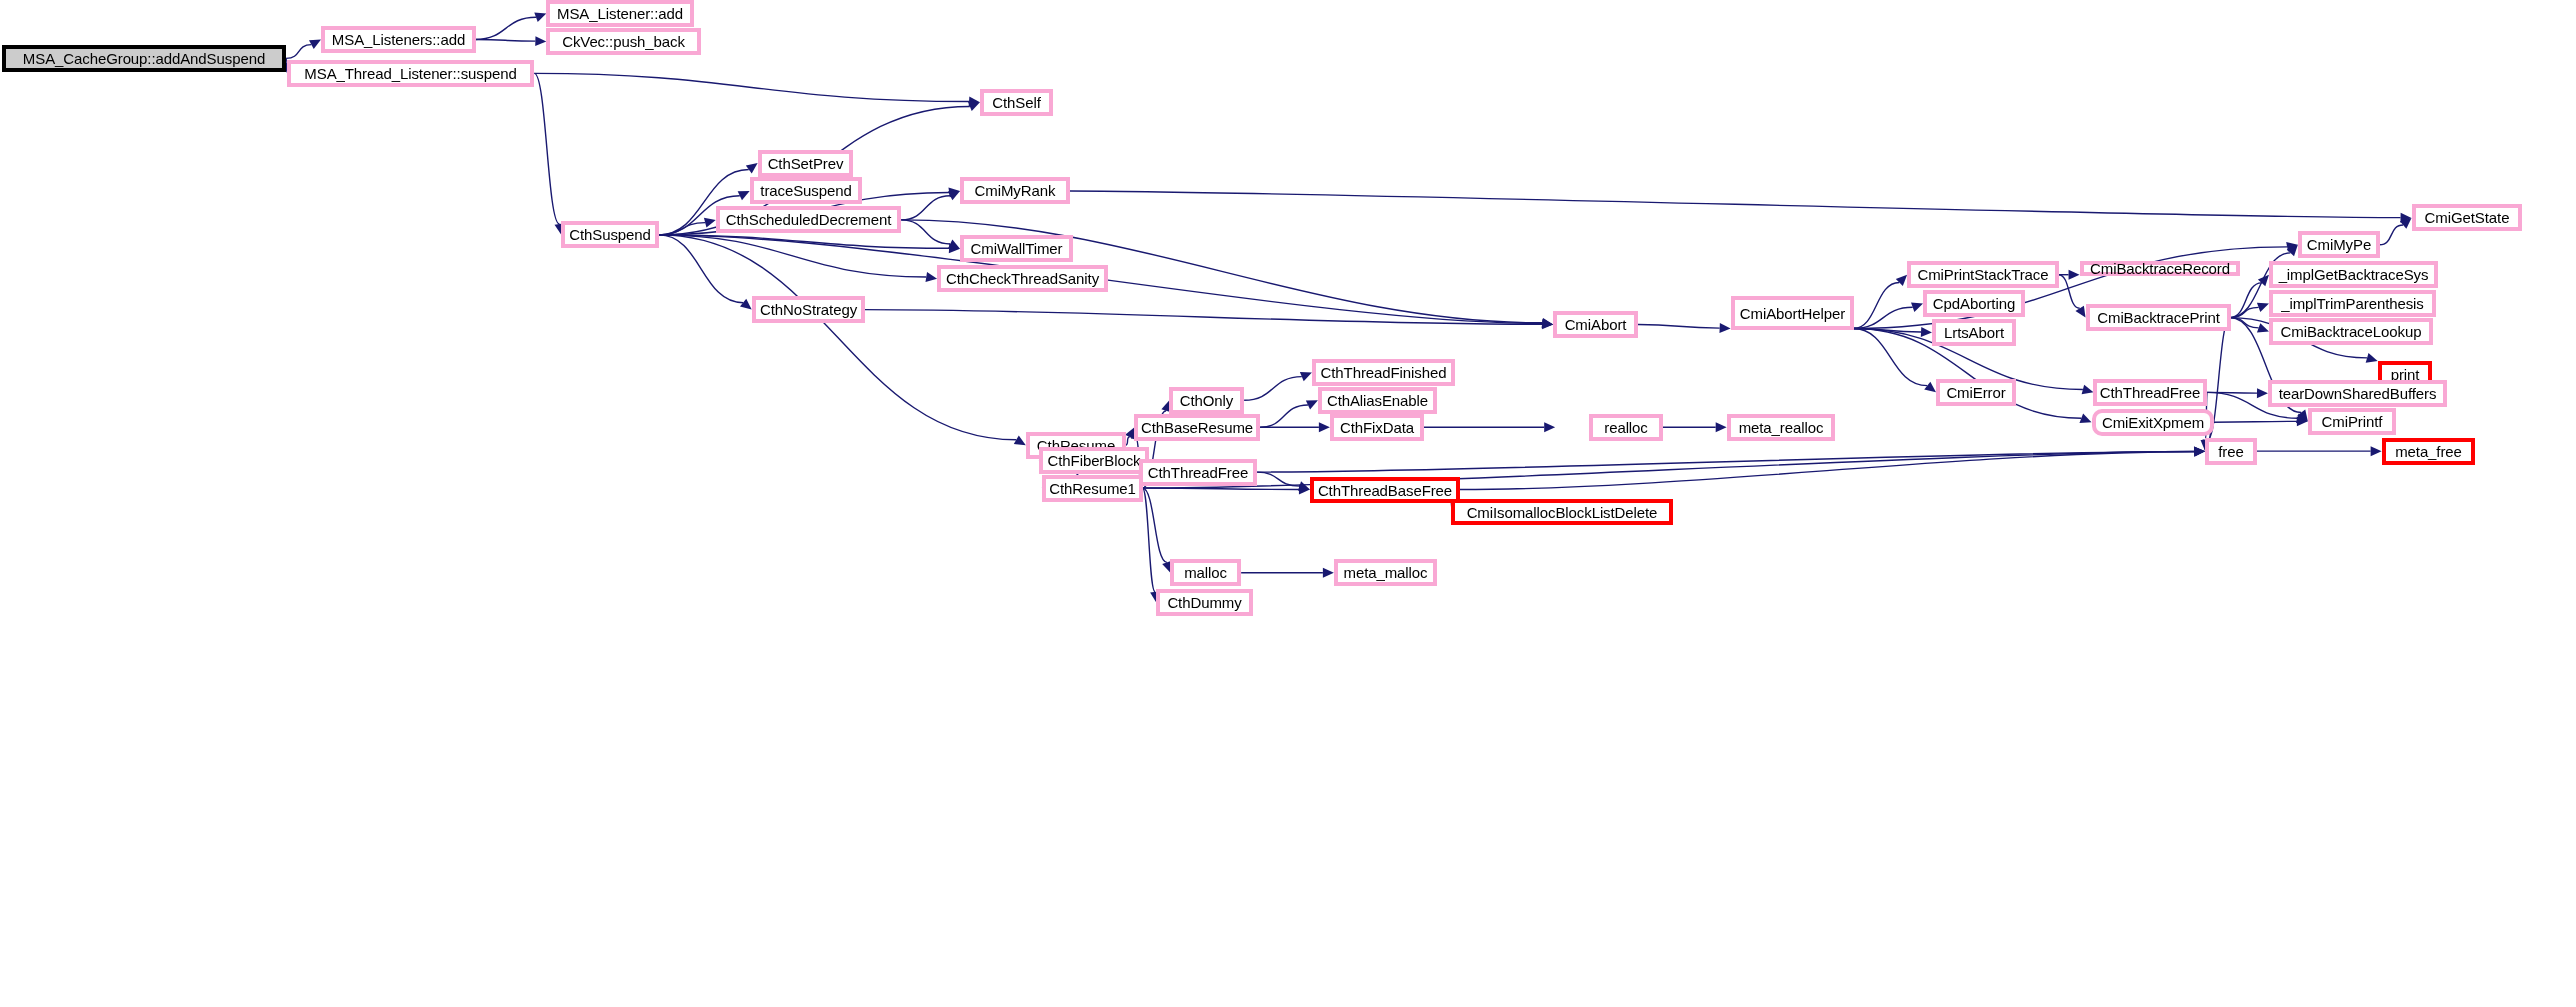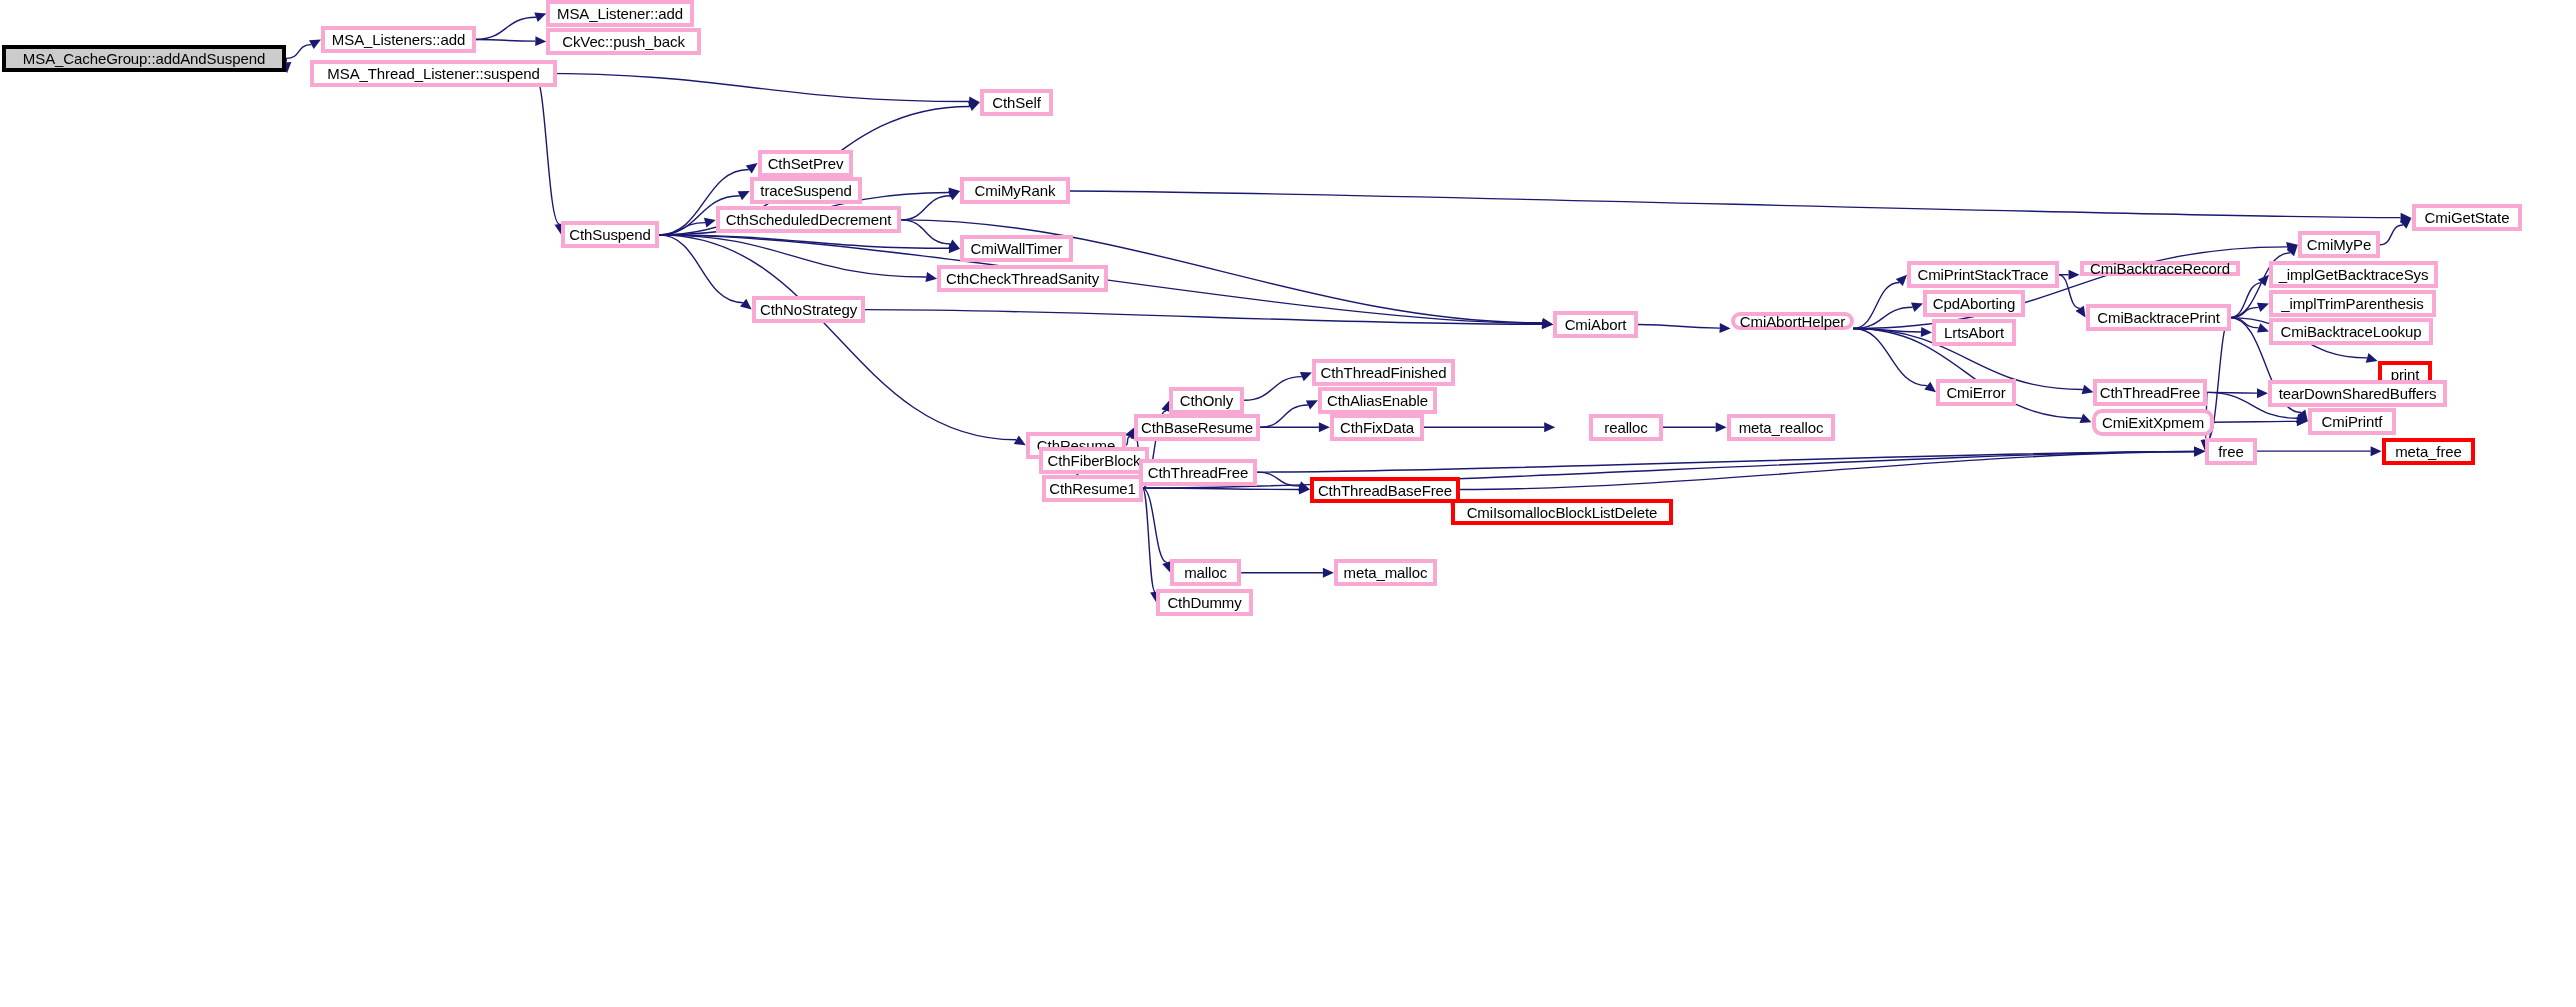--- a/index.html
+++ b/index.html
@@ -190,42 +190,42 @@
       <path class="edge-path" d="M 1245 574.5 C 1286.85 574.5, 1285.15 574.5, 1327 574.5"></path>
       <polygon class="arrow-head" points="1338,574.5 1327,579.5 1327,569.5"></polygon>
       <path class="edge-path" d="M 2264 452.5 C 2320.25 452.5, 2321.75 452.5, 2378 452.5"></path>
       <polygon class="arrow-head" points="2389,452.5 2378,457.5 2378,447.5"></polygon>
     </svg>
   <div id="node-layer">
       <div class="node root" style="left: 2px; top: 45px; width: 284px; height: 27px;">MSA_CacheGroup::addAndSuspend</div>
       <div class="node" style="left: 321px; top: 26px; width: 155px; height: 27px;">MSA_Listeners::add</div>
       <div class="node" style="left: 546px; top: 0px; width: 148px; height: 27px;">MSA_Listener::add</div>
       <div class="node" style="left: 546px; top: 28px; width: 155px; height: 27px;">CkVec::push_back</div>
-      <div class="node" style="left: 287px; top: 60px; width: 247px; height: 27px; margin-left: 23px;">MSA_Thread_Listener::suspend</div>
+      <div class="node" style="left: 287px; top: 60px; width: 247px; height: 27px;">MSA_Thread_Listener::suspend</div>
       <div class="node" style="left: 980px; top: 89px; width: 73px; height: 27px;">CthSelf</div>
       <div class="node" style="left: 758px; top: 150px; width: 95px; height: 27px;">CthSetPrev</div>
       <div class="node" style="left: 750px; top: 177px; width: 112px; height: 27px;">traceSuspend</div>
       <div class="node" style="left: 960px; top: 177px; width: 110px; height: 27px;">CmiMyRank</div>
       <div class="node" style="left: 716px; top: 206px; width: 185px; height: 27px;">CthScheduledDecrement</div>
       <div class="node" style="left: 561px; top: 221px; width: 98px; height: 27px;">CthSuspend</div>
       <div class="node" style="left: 960px; top: 235px; width: 113px; height: 27px;">CmiWallTimer</div>
       <div class="node" style="left: 937px; top: 265px; width: 171px; height: 27px;">CthCheckThreadSanity</div>
       <div class="node" style="left: 752px; top: 296px; width: 113px; height: 27px;">CthNoStrategy</div>
       <div class="node" style="left: 2412px; top: 204px; width: 110px; height: 27px;">CmiGetState</div>
       <div class="node" style="left: 2298px; top: 231px; width: 82px; height: 27px;">CmiMyPe</div>
       <div class="node" style="left: 1907px; top: 261px; width: 152px; height: 27px;">CmiPrintStackTrace</div>
       <div class="node" style="left: 2080px; top: 261px; width: 160px; height: 15px;">CmiBacktraceRecord</div>
       <div class="node" style="left: 2269px; top: 261px; width: 169px; height: 27px;">_implGetBacktraceSys</div>
       <div class="node" style="left: 1923px; top: 290px; width: 102px; height: 27px;">CpdAborting</div>
       <div class="node" style="left: 2086px; top: 304px; width: 145px; height: 27px;">CmiBacktracePrint</div>
       <div class="node" style="left: 2269px; top: 290px; width: 167px; height: 27px;">_implTrimParenthesis</div>
       <div class="node" style="left: 2269px; top: 318px; width: 164px; height: 27px;">CmiBacktraceLookup</div>
       <div class="node" style="left: 1932px; top: 319px; width: 84px; height: 27px;">LrtsAbort</div>
       <div class="node" style="left: 1553px; top: 311px; width: 85px; height: 27px;">CmiAbort</div>
-      <div class="node" style="left: 1731px; top: 312px; width: 123px; height: 18px; border-radius: 9px;">CmiAbortHelper</div>
+      <div class="node" style="left: 1731px; top: 296px; width: 123px; height: 34px;">CmiAbortHelper</div>
       <div class="node redborder" style="left: 2378px; top: 348px; width: 54px; height: 26px; margin-top: 13px;">print</div>
       <div class="node" style="left: 1312px; top: 359px; width: 143px; height: 27px;">CthThreadFinished</div>
       <div class="node" style="left: 1936px; top: 379px; width: 80px; height: 27px; text-align: right;">CmiError</div>
       <div class="node" style="left: 2093px; top: 379px; width: 114px; height: 27px;">CthThreadFree</div>
       <div class="node" style="left: 2268px; top: 380px; width: 179px; height: 27px;">tearDownSharedBuffers</div>
       <div class="node" style="left: 1169px; top: 387px; width: 75px; height: 27px;">CthOnly</div>
       <div class="node" style="left: 1318px; top: 387px; width: 119px; height: 27px;">CthAliasEnable</div>
       <div class="node" style="left: 2092px; top: 409px; width: 122px; height: 27px; border-radius: 10px;">CmiExitXpmem</div>
       <div class="node" style="left: 2308px; top: 408px; width: 88px; height: 27px;">CmiPrintf</div>
       <div class="node" style="left: 1134px; top: 414px; width: 126px; height: 27px;">CthBaseResume</div>

